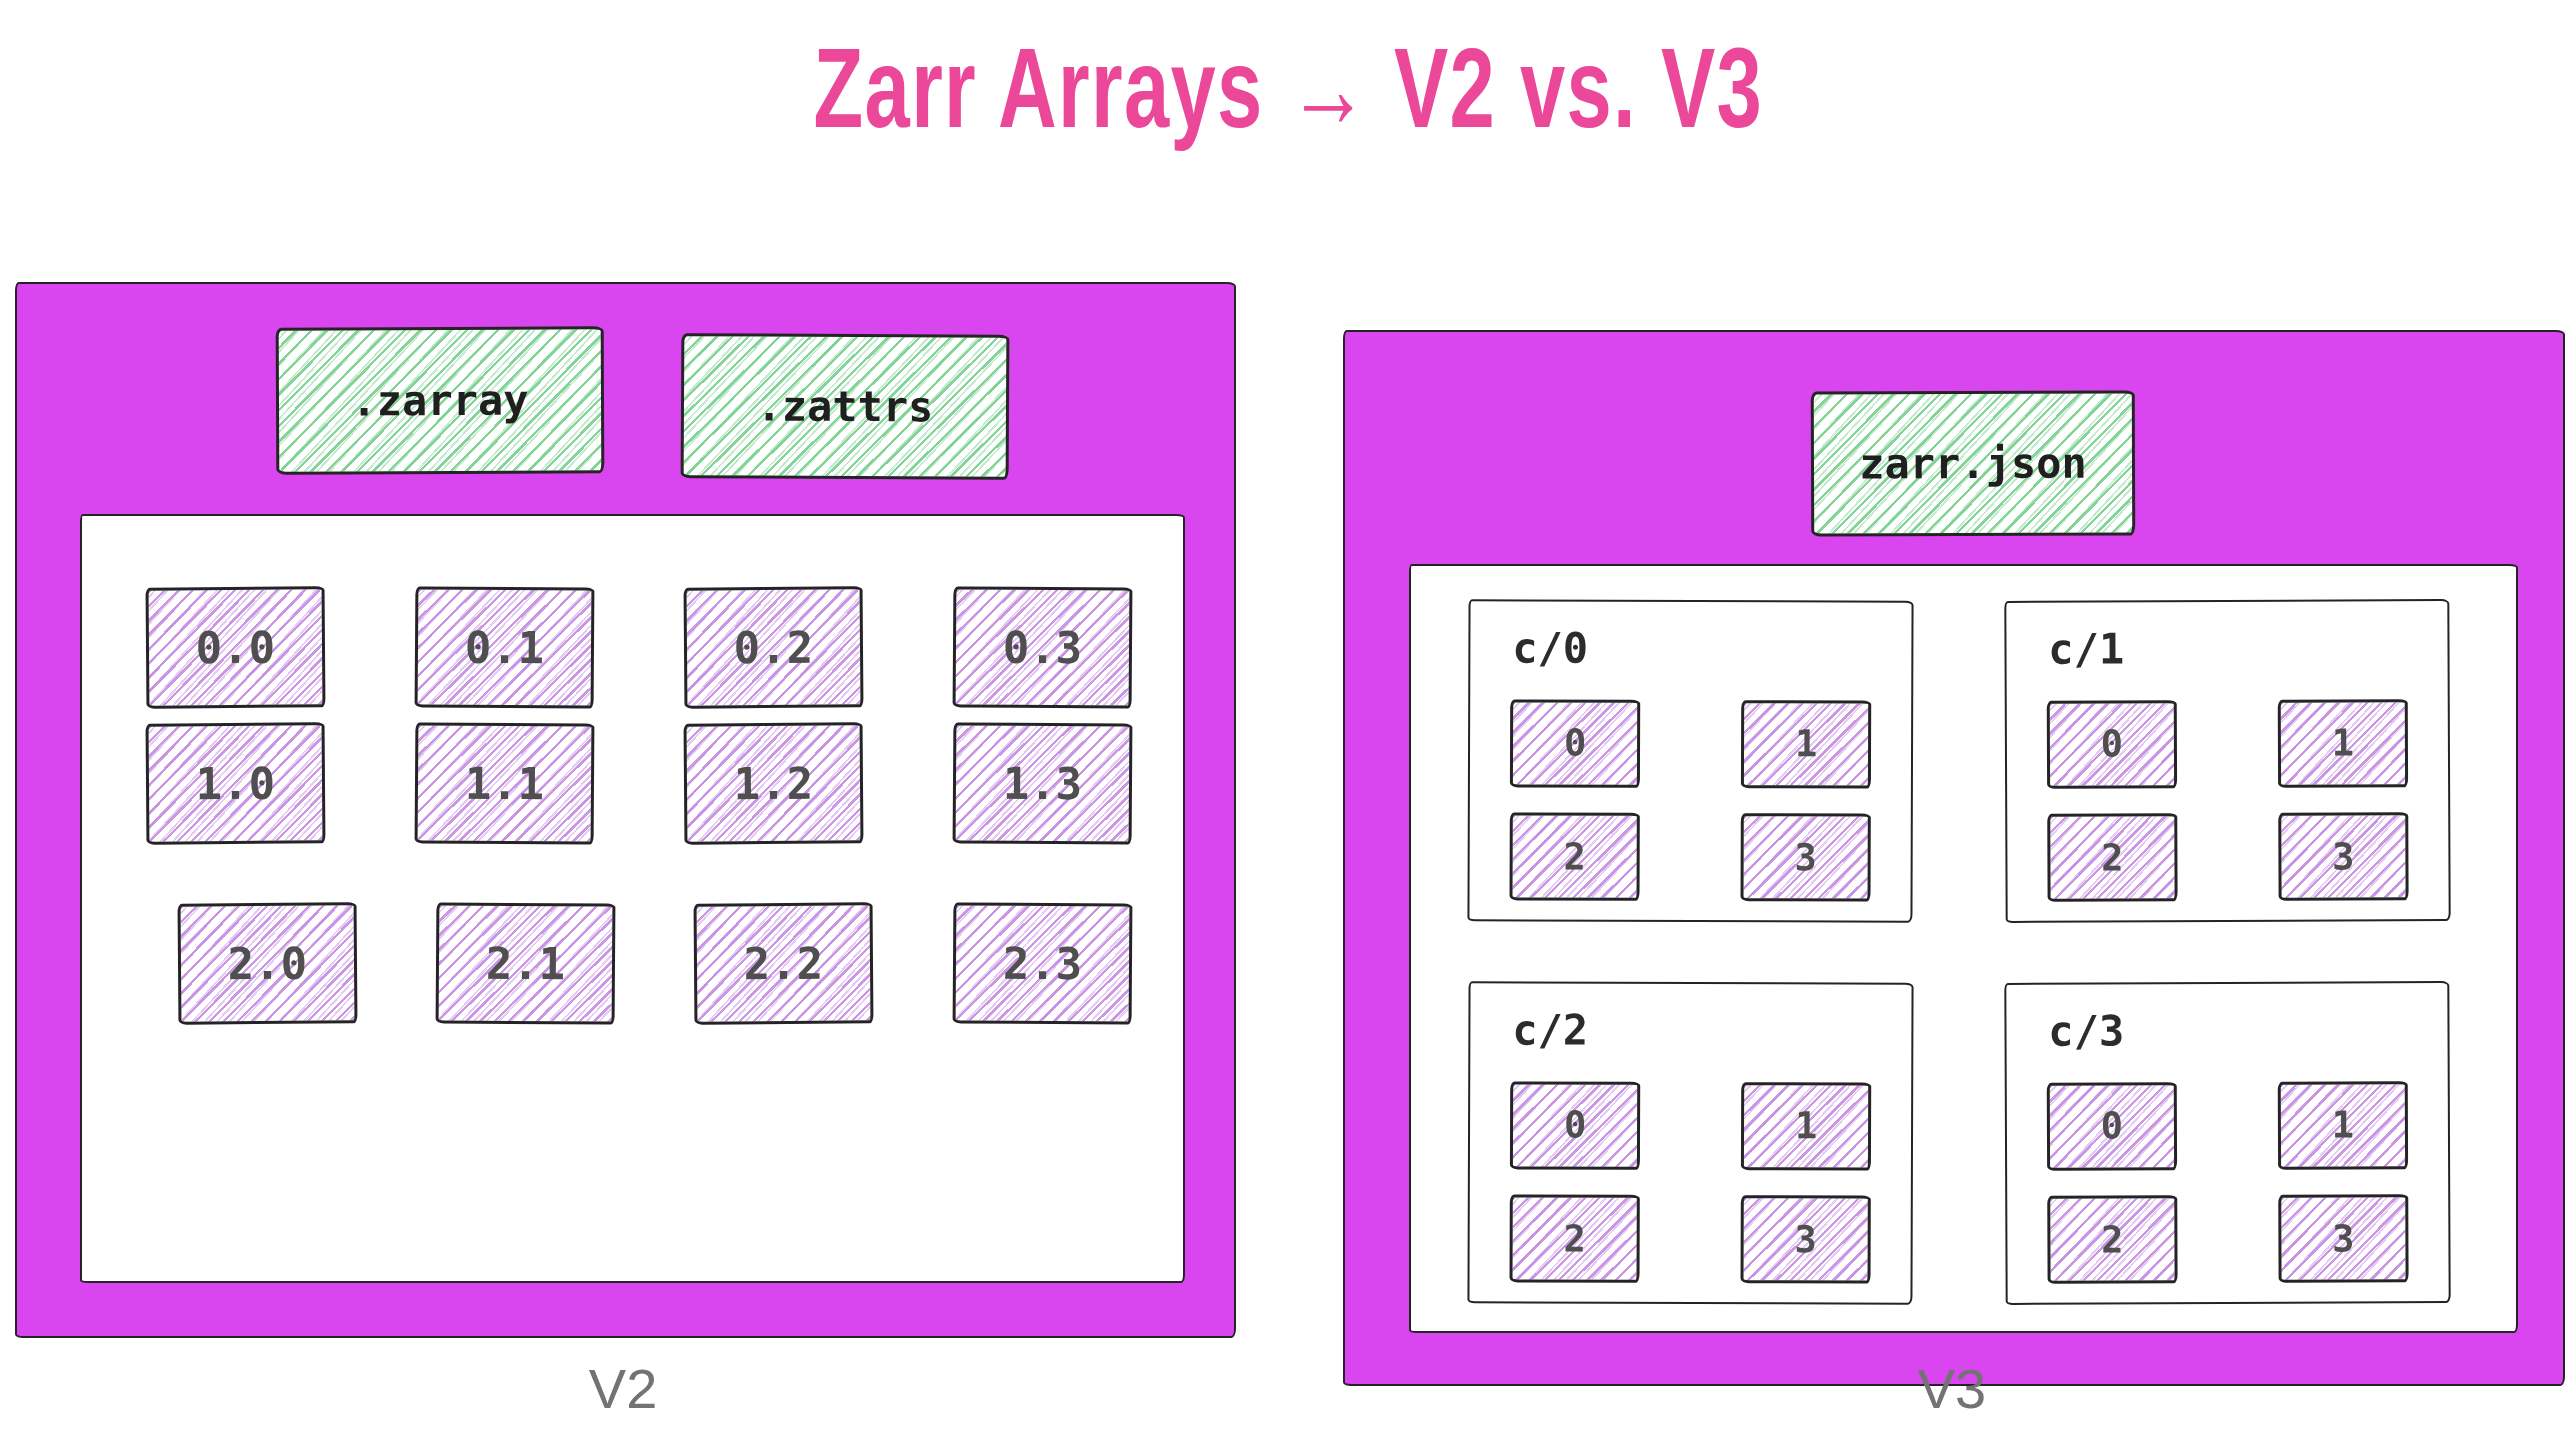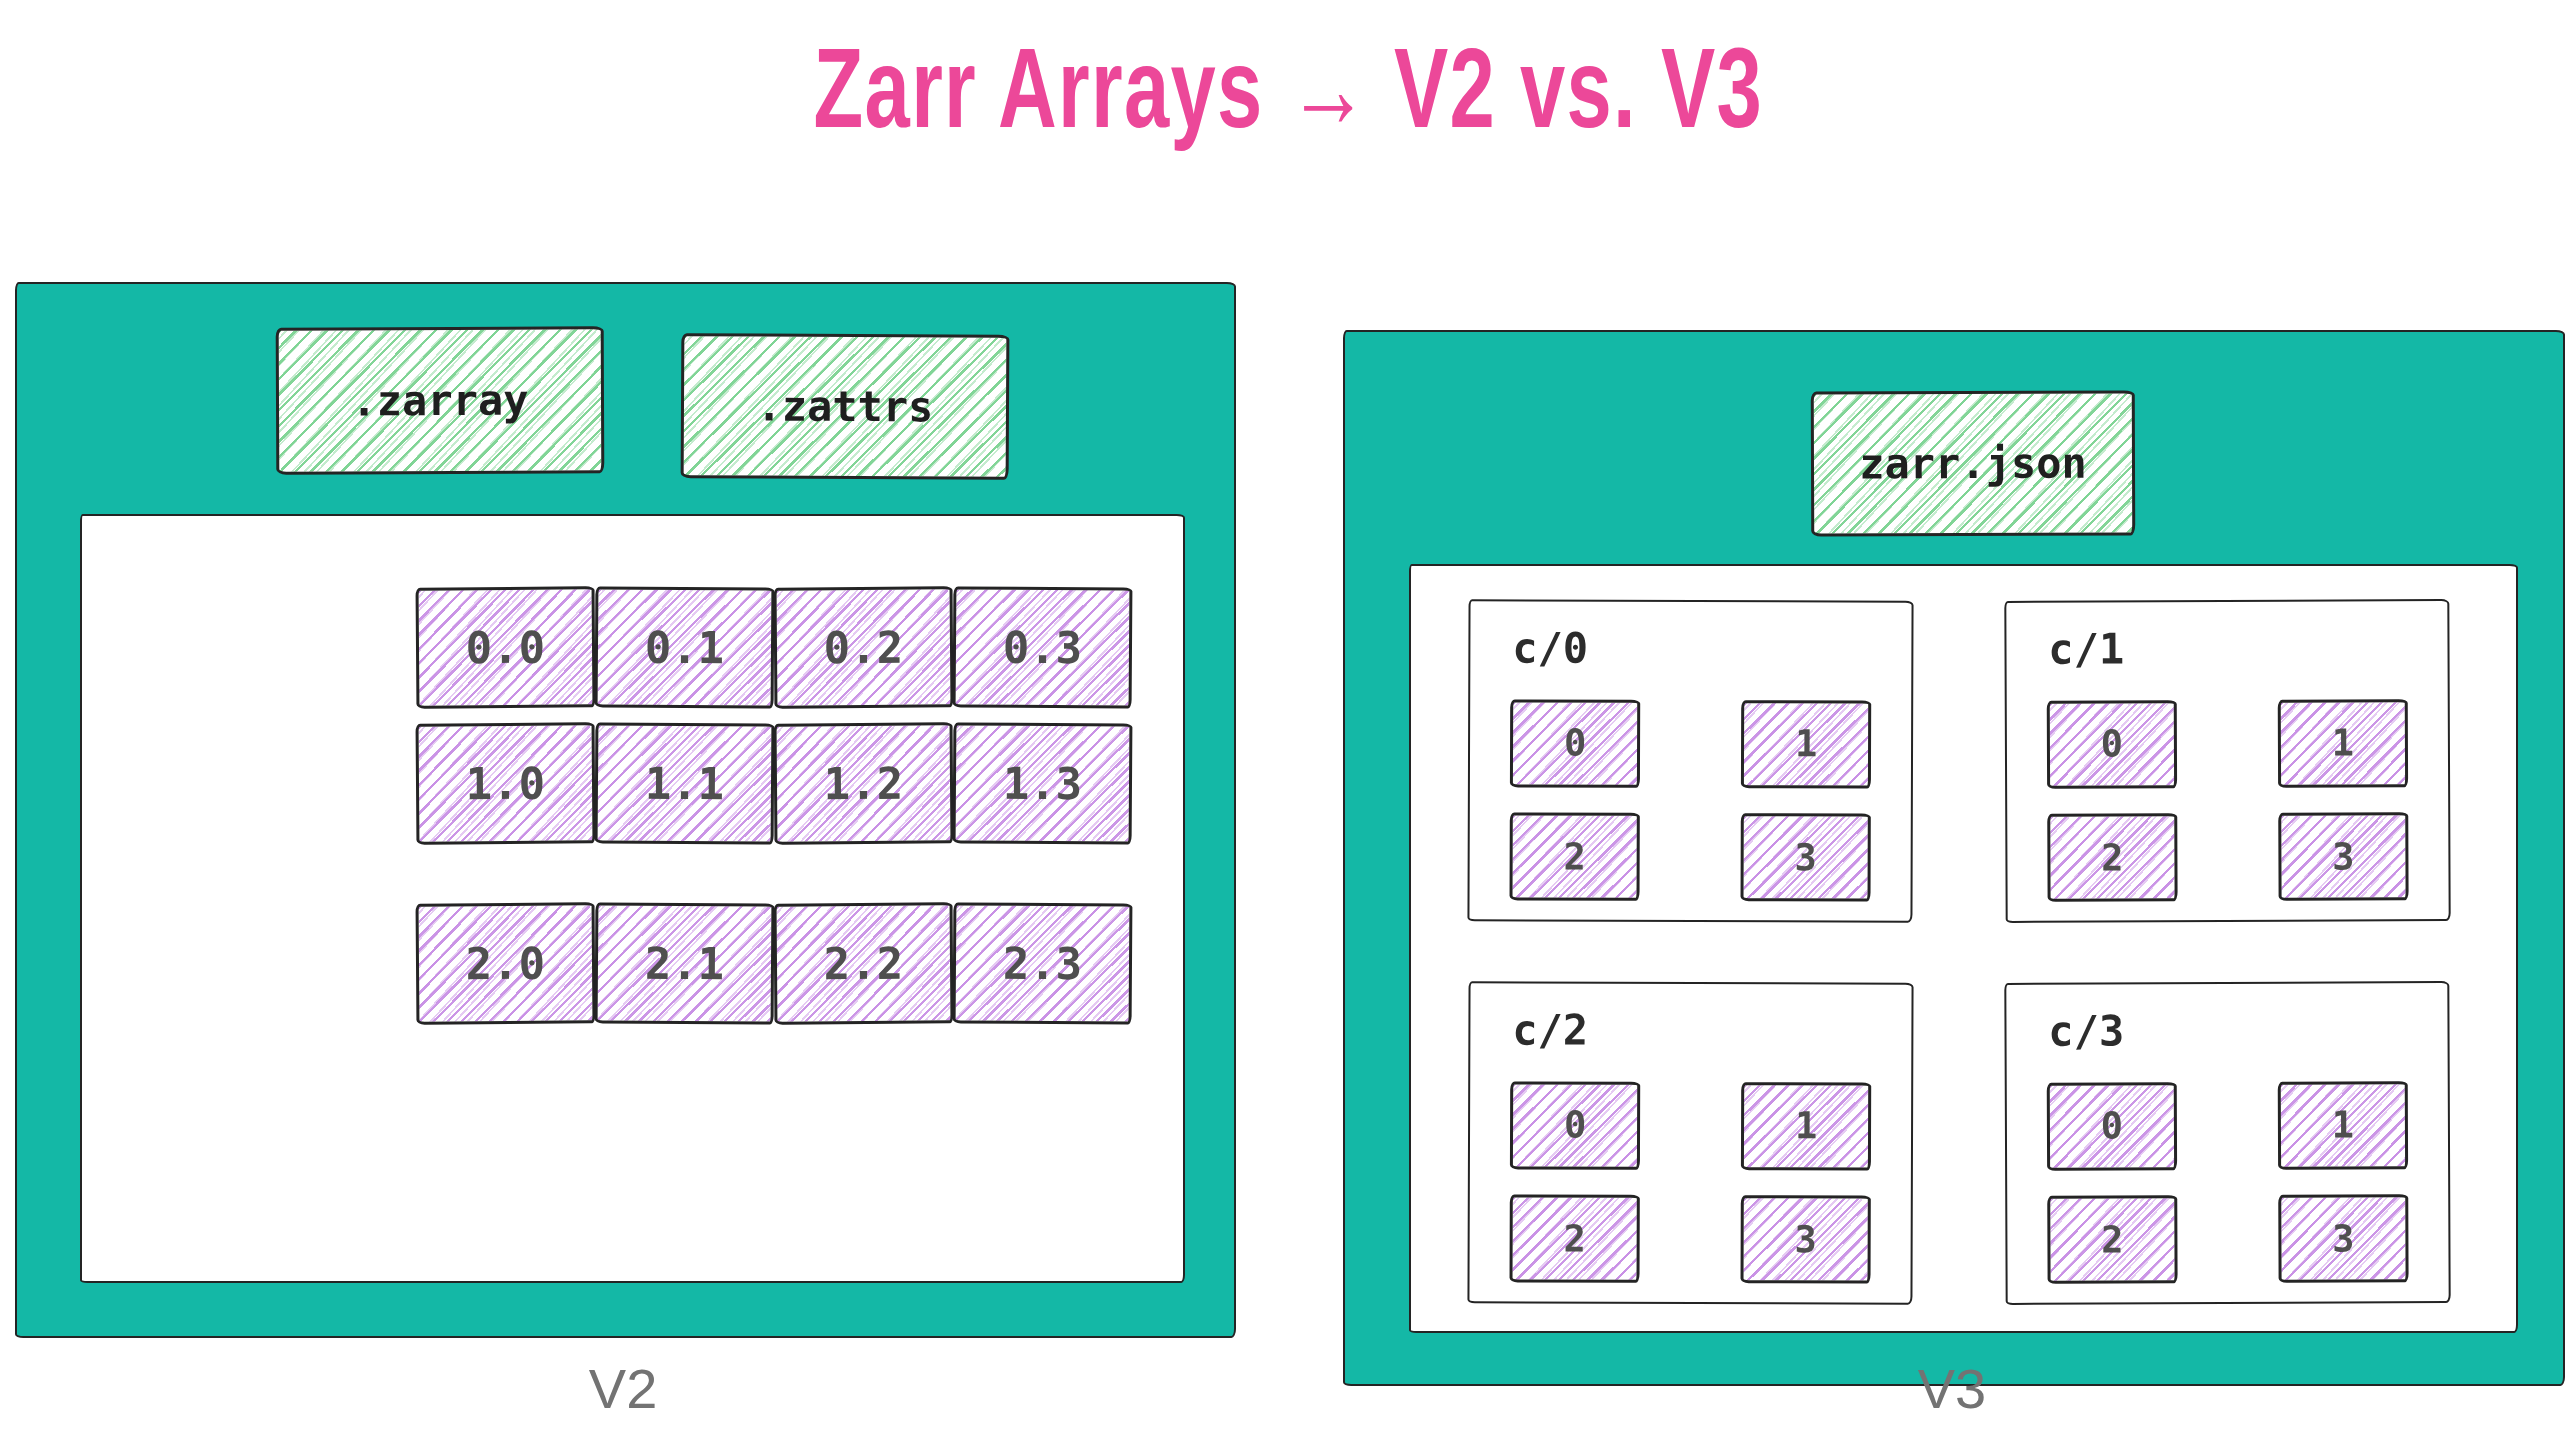--- a/index.html
+++ b/index.html
@@ -17,21 +17,21 @@
     text-align:center;margin:0;
     font-size:113px;font-weight:700;line-height:1.15;
     color:#ec4899;white-space:nowrap;
   }
   .title > span{display:inline-block;transform:scaleX(.72);transform-origin:50% 50%;letter-spacing:1.8px;}
 
   
   .panel{
     position:absolute;
     border:2.7px solid #242424;
-    background:#14b8a6;
+    background:#d946ef;
     border-radius:3.7px 9.1px 4.6px 8.2px / 8.2px 4.6px 9.1px 3.7px;
   }
   .panel-v2{left:14.6px;top:282px;width:1217px;height:1052px;}
   .panel-v3{left:1343px;top:282px;width:1218px;height:1052px;margin-top:48px;}
 
   
   .meta-box{
     position:absolute;
     border:3.7px solid #242424;
     border-radius:5.5px 11px 4.6px 10px / 9.1px 4.6px 11px 5.5px;
@@ -53,21 +53,21 @@
     border:2.7px solid #242424;
     border-radius:2.7px 8.2px 3.7px 7.3px / 7.3px 3.7px 8.2px 2.7px;
     background:#ffffff;
   }
   .inner-v2{left:63px;top:230px;width:1101px;height:765px;}
   .inner-v3{left:64px;top:232px;width:1105px;height:765px;}
 
   
   .chunk-row{
     position:absolute;left:64px;right:51px;
-    display:flex;justify-content:flex-end;margin-left:21px;
+    display:flex;justify-content:space-between;
   }
   .row-0{top:71px;} .row-1{top:207px;} .row-2{top:387px;padding-left:32px;} .row-3{top:529px;}
 
   .chunk{
     box-sizing:border-box;
     width:179px;height:121px;
     border:3.7px solid #242424;
     border-radius:4.6px 9.1px 3.7px 8.2px / 8.2px 3.7px 9.1px 4.6px;
     display:flex;align-items:center;justify-content:center;
     font-family:"DejaVu Sans Mono", monospace;

